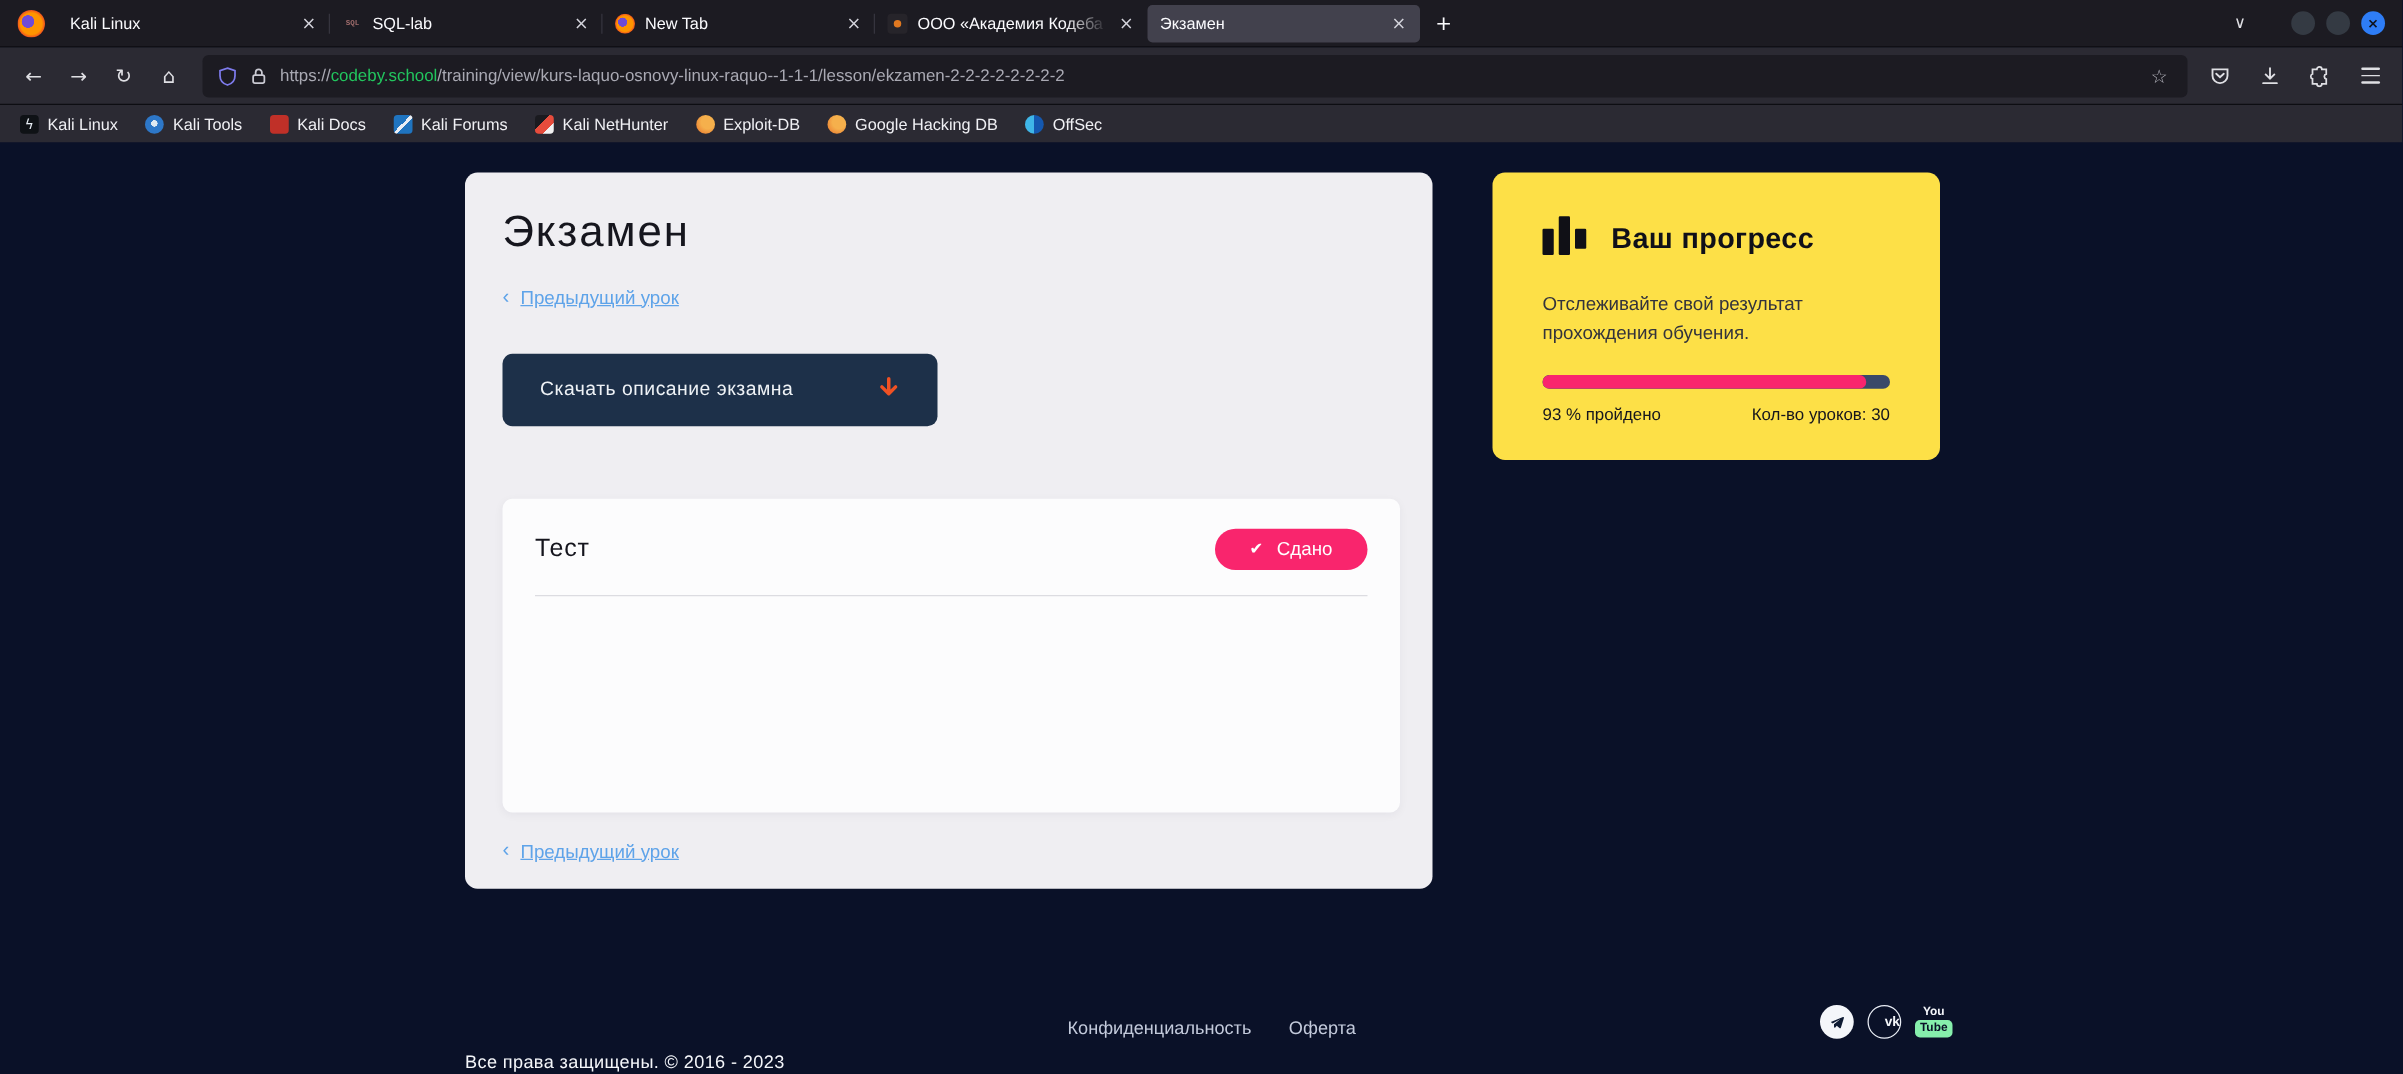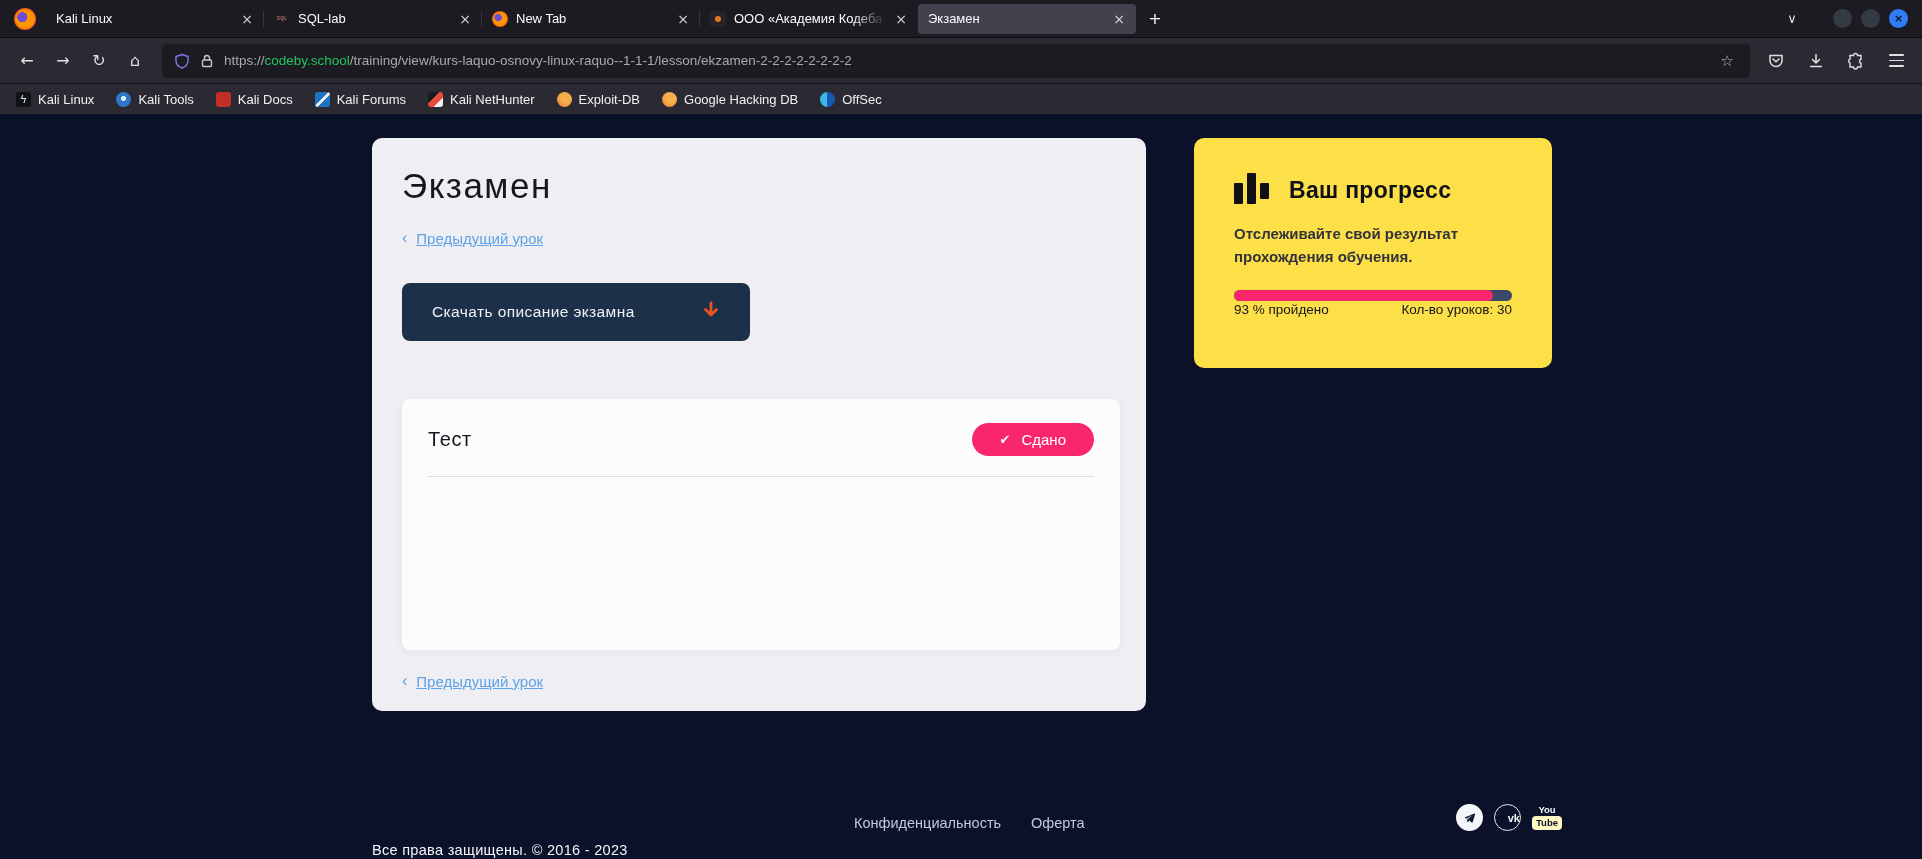--- a/index.html
+++ b/index.html
@@ -76,35 +76,35 @@
   .prev-link.bottom { margin-top:22px; }
 
   .progress-card { position:absolute; left:1194px; top:24px; width:358px; height:230px; background:#fde047; border-radius:10px; padding:34px 30px 0 40px; }
   .prog-head { display:flex; align-items:flex-end; gap:20px; }
   .chart-ic { display:flex; align-items:flex-end; gap:4px; height:32px; }
   .chart-ic i { display:block; width:9px; background:#101016; border-radius:1px; }
   .chart-ic i.b1 { height:21px; }
   .chart-ic i.b2 { height:31px; }
   .chart-ic i.b3 { height:16px; margin-bottom:5px; }
   .prog-title { font-size:23px; font-weight:700; color:#101019; letter-spacing:.3px; }
-  .prog-desc { margin-top:18px; font-size:15px; line-height:23px; color:#33333c; width:245px;font-weight:bold; }
+  .prog-desc { margin-top:28px; font-size:15px; line-height:23px; color:#33333c; width:245px; }
   .pbar { margin-top:22px; width:278px; height:11px; background:#3a4969; border-radius:6px; overflow:hidden; }
   .pbar-fill { height:100%; background:#f9256d; border-radius:6px; }
-  .prog-labels { margin-top:1px; width:278px; display:flex; justify-content:space-between; font-size:13.5px; font-weight:500; color:#15151d; }
+  .prog-labels { margin-top:13px; width:278px; display:flex; justify-content:space-between; font-size:13.5px; font-weight:500; color:#15151d; }
 
   
   .footer-copy { position:absolute; left:372px; top:728px; font-size:14.5px; font-weight:500; color:#f4f6fa; letter-spacing:.3px; }
   .footer-links { position:absolute; left:854px; top:701px; display:flex; gap:30px; }
   .footer-links span { font-size:14.5px; color:#c3cadb; cursor:pointer; }
   .socials { position:absolute; left:1456px; top:690px; display:flex; align-items:center; gap:11px; }
   .soc-tg { width:27px; height:27px; border-radius:50%; background:#f4f6fa; display:flex; align-items:center; justify-content:center; cursor:pointer; }
   .soc-vk { width:27px; height:27px; border-radius:50%; border:1.5px solid #e9edf5; color:#f4f6fa; font-size:11px; font-weight:bold; display:flex; align-items:center; justify-content:flex-end; cursor:pointer; }
   .soc-yt { display:flex; flex-direction:column; align-items:center; cursor:pointer; line-height:1; }
   .soc-yt .yt-top { color:#f4f6fa; font-size:9.5px; font-weight:700; }
-  .soc-yt .yt-box { margin-top:1px; background:#fef9c3; color:#0a1128; font-size:9.5px; font-weight:700; padding:2px 4px 2.5px; border-radius:4px; }
+  .soc-yt .yt-box { margin-top:1px; background:#86efac; color:#0a1128; font-size:9.5px; font-weight:700; padding:2px 4px 2.5px; border-radius:4px; }
 </style>
 </head>
 <body>
 
 <div class="tabbar">
   <div class="ffview"></div>
 
   <div class="tab">
     <span class="tab-title">Kali Linux</span>
     <span class="tab-close glyph">×</span>

